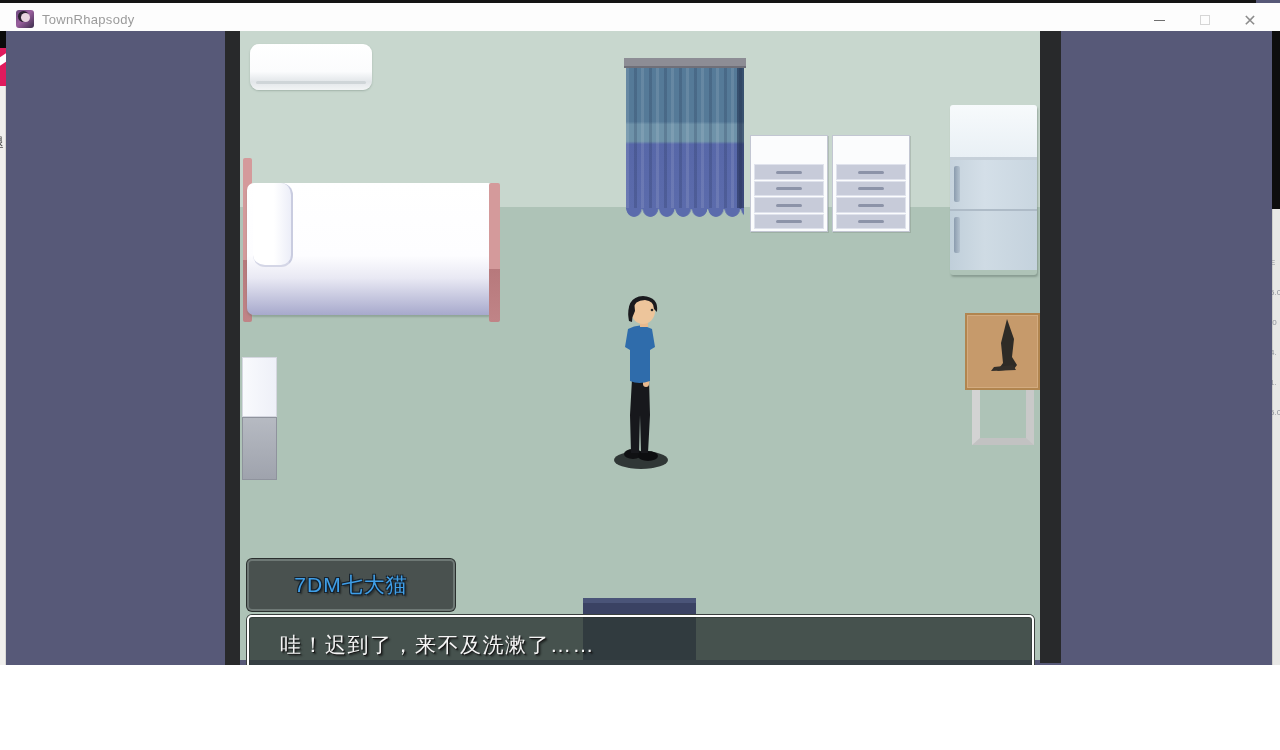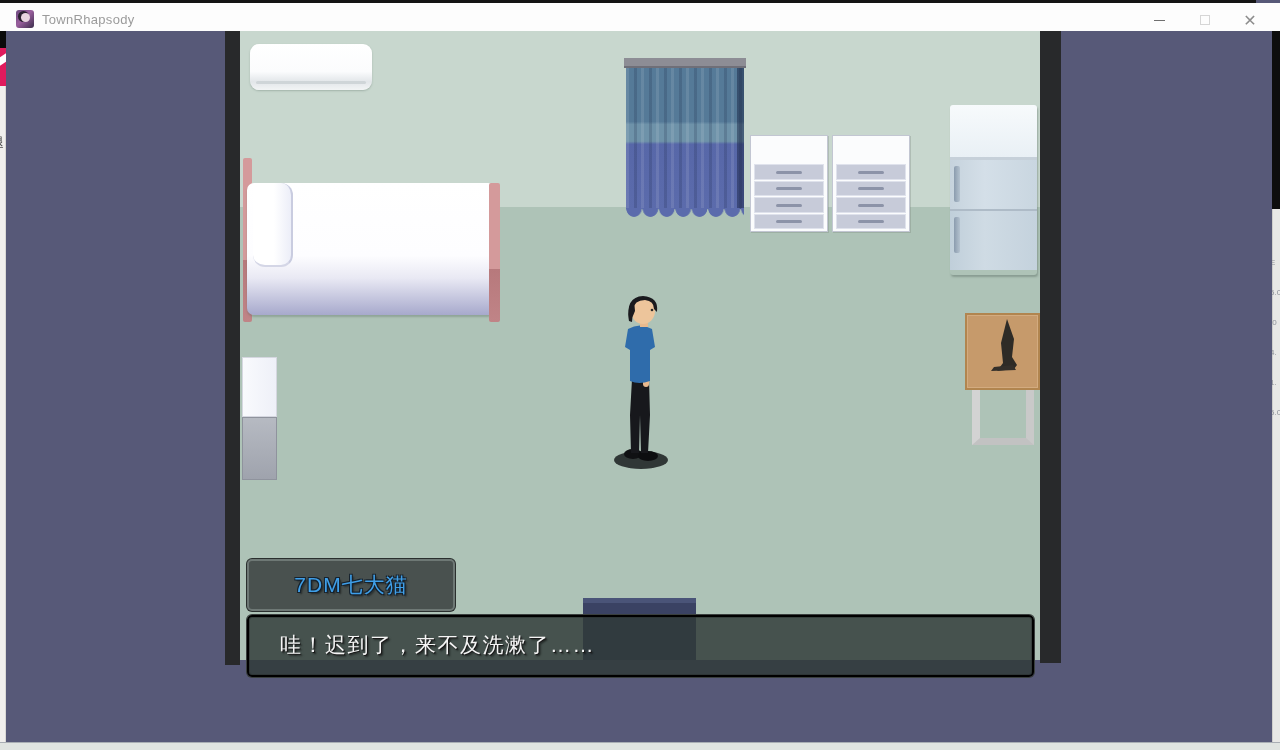--- a/index.html
+++ b/index.html
@@ -1,17 +1,17 @@
 <!DOCTYPE html>
 <html><head>
 <meta charset="utf-8">
 <style>
   * { margin:0; padding:0; box-sizing:border-box; }
   body { font-family:"Liberation Sans","DejaVu Sans",sans-serif; }
-  #screen { position:relative; width:1280px; height:750px; background:#575978; overflow:hidden; }
+  #screen { position:relative; width:1280px; height:665px; background:#575978; overflow:hidden; }
 
   
   .top-strip { position:absolute; left:0; top:0; width:1256px; height:3px; background:#141414; }
   .titlebar { position:absolute; left:0; top:3px; width:1280px; height:28px; background:#fdfdfd; }
   .app-icon { position:absolute; left:16px; top:7px; width:18px; height:18px; border-radius:3px;
               background:linear-gradient(135deg,#6b4a7e 0%,#9a5f9e 45%,#3a2c4a 100%); overflow:hidden; }
   .app-icon::after { content:''; position:absolute; left:5px; top:3px; width:9px; height:9px;
               border-radius:50%; background:#e8d4e0; box-shadow:-2px -1px 0 1px #2a2030; }
   .title-text { position:absolute; left:42px; top:9px; font-size:13px; color:#9b9b9b; letter-spacing:0.3px; }
   .win-btn { position:absolute; top:3px; width:46px; height:28px; display:flex; align-items:center;
@@ -116,21 +116,21 @@
   .character { position:absolute; left:372px; top:262px; width:60px; height:180px; }
 
   
   .name-box { position:absolute; left:247px; top:559px; width:208px; height:52px;
             background:#49514f; border:2px solid #6e7875; border-radius:5px;
             box-shadow:0 0 0 1px #2a2f2e; display:flex; align-items:center; justify-content:center; }
   .name-box .name-text { font-size:21px; font-weight:normal; color:#3f9fe8; letter-spacing:1px;
             text-shadow:-1px -1px 0 #16222e, 1px -1px 0 #16222e, -1px 1px 0 #16222e,
                         1px 1px 0 #16222e, 2px 2px 2px rgba(0,0,0,.55); }
   .dialogue-box { position:absolute; left:247px; top:615px; width:787px; height:62px;
-            background:rgba(47,57,55,0.82); border:2px solid #000000; border-radius:5px;
+            background:rgba(47,57,55,0.82); border:2px solid #ffffff; border-radius:5px;
             box-shadow:0 0 0 1px #3a3f3e, inset 0 0 0 1px rgba(40,45,44,.5); }
   .dialogue-text { position:absolute; left:31px; top:14px; font-size:21px; color:#f4f4f4;
             letter-spacing:1.5px; text-shadow:1px 1px 0 #1a1a1a, 2px 2px 2px rgba(0,0,0,.6); }
 </style>
 </head>
 <body>
 
 <div id="screen">
 
   <div class="top-strip"></div>

